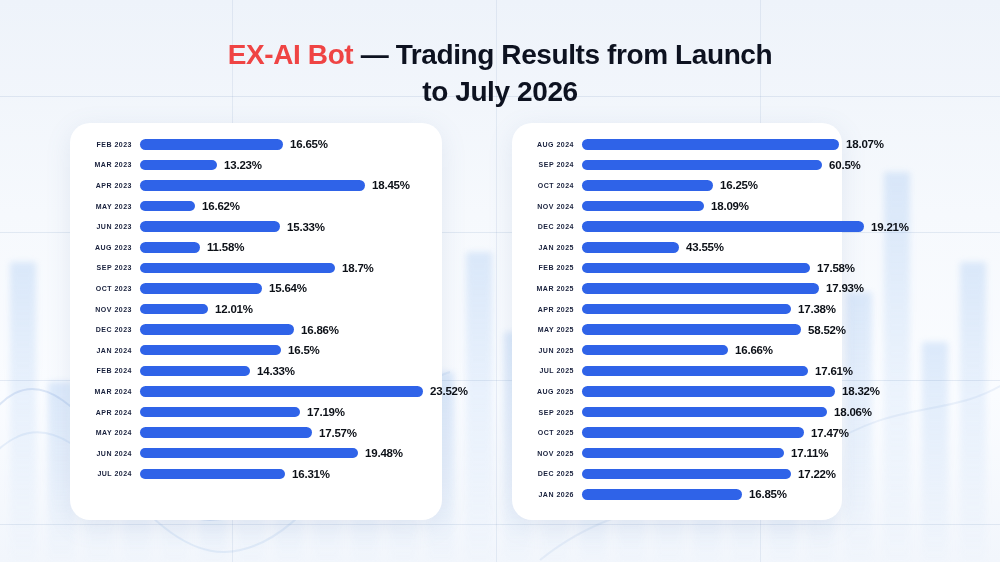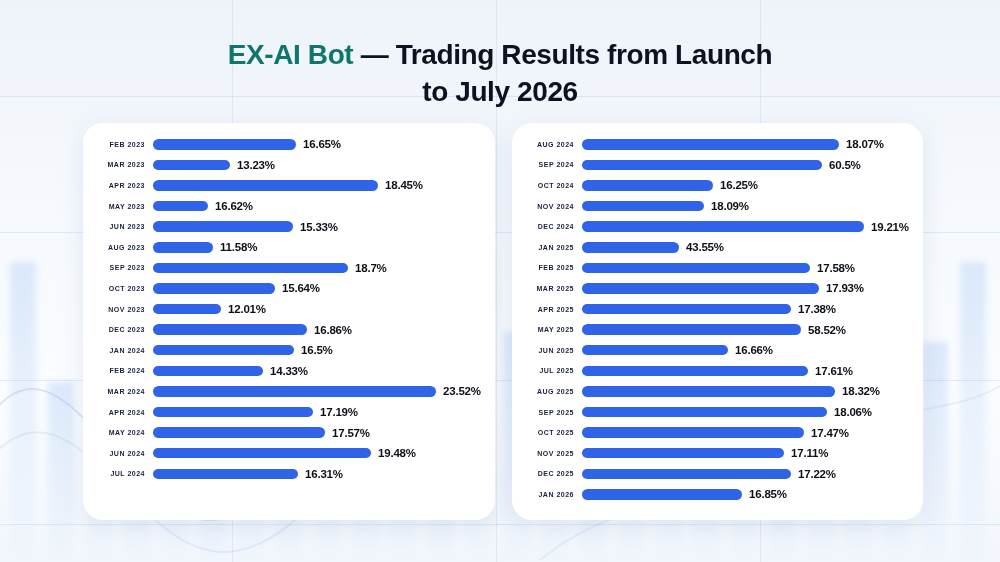--- a/index.html
+++ b/index.html
@@ -36,30 +36,30 @@
 
   
   .title-wrap {
     position:absolute; top:36px; left:0; right:0;
     text-align:center; z-index:3;
   }
   .title-line {
     font-size:28px; font-weight:700; letter-spacing:-.4px;
     color:#0d1220; line-height:1.33; white-space:nowrap;
   }
-  .title-accent { color:#0f766e; }
+  .title-accent { color:#ef4444; }
 
   
   .card {
     position:absolute; top:123px; height:397px;
     background:#ffffff; border-radius:20px; z-index:2;
     box-shadow: 0 6px 26px rgba(90,120,170,.13);
   }
-  #card-left  { left:83px;  width:412px; }
-  #card-right { left:512px; width:411px; }
+  #card-left  { left:70px;  width:372px; }
+  #card-right { left:512px; width:330px; }
 
   .rows { padding:11px 0 0 0; }
 
   .row {
     display:flex; align-items:center;
     height:20.6px;
   }
   .row-label {
     width:70px; flex:0 0 70px;
     text-align:right; padding-right:8px;

